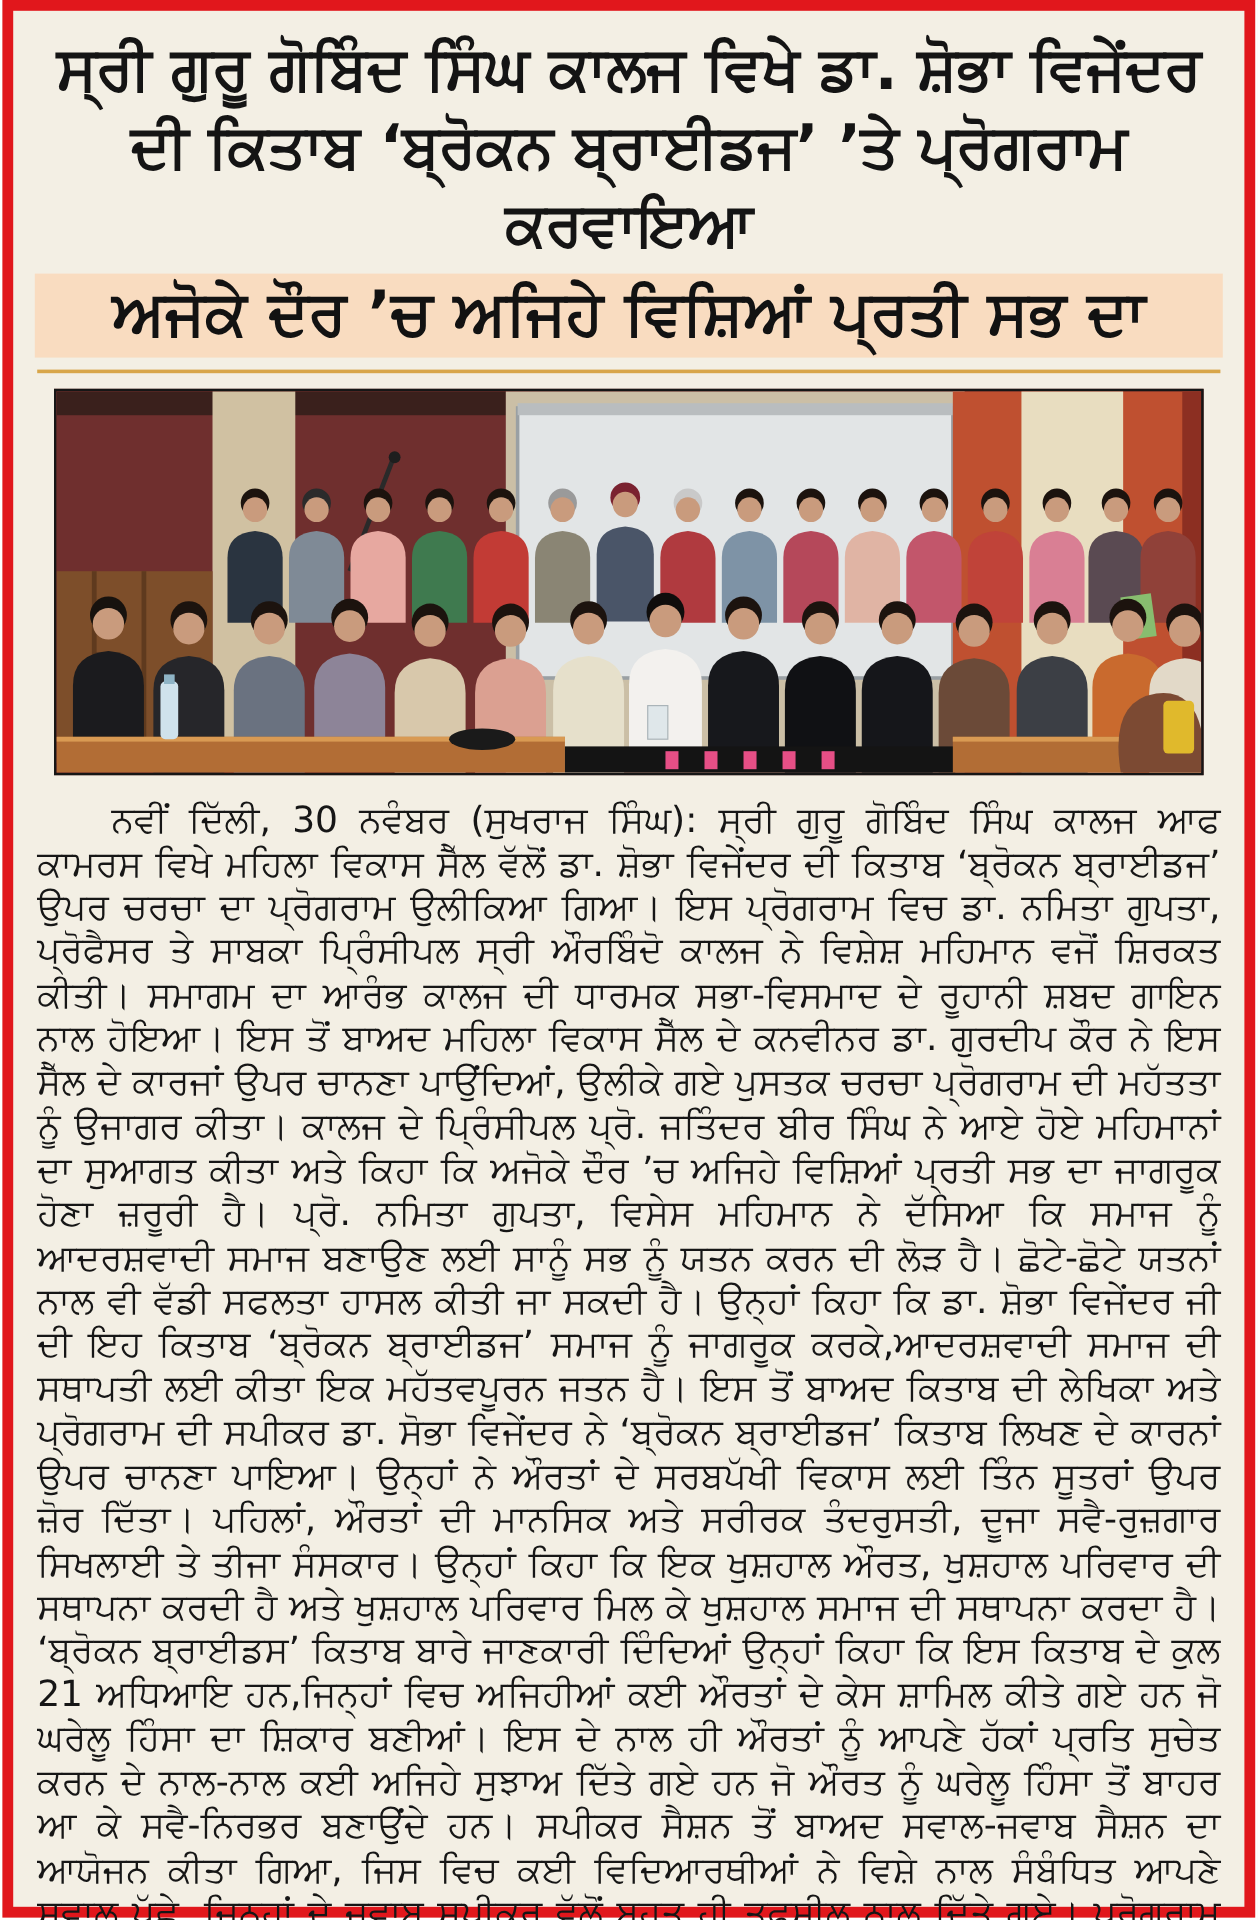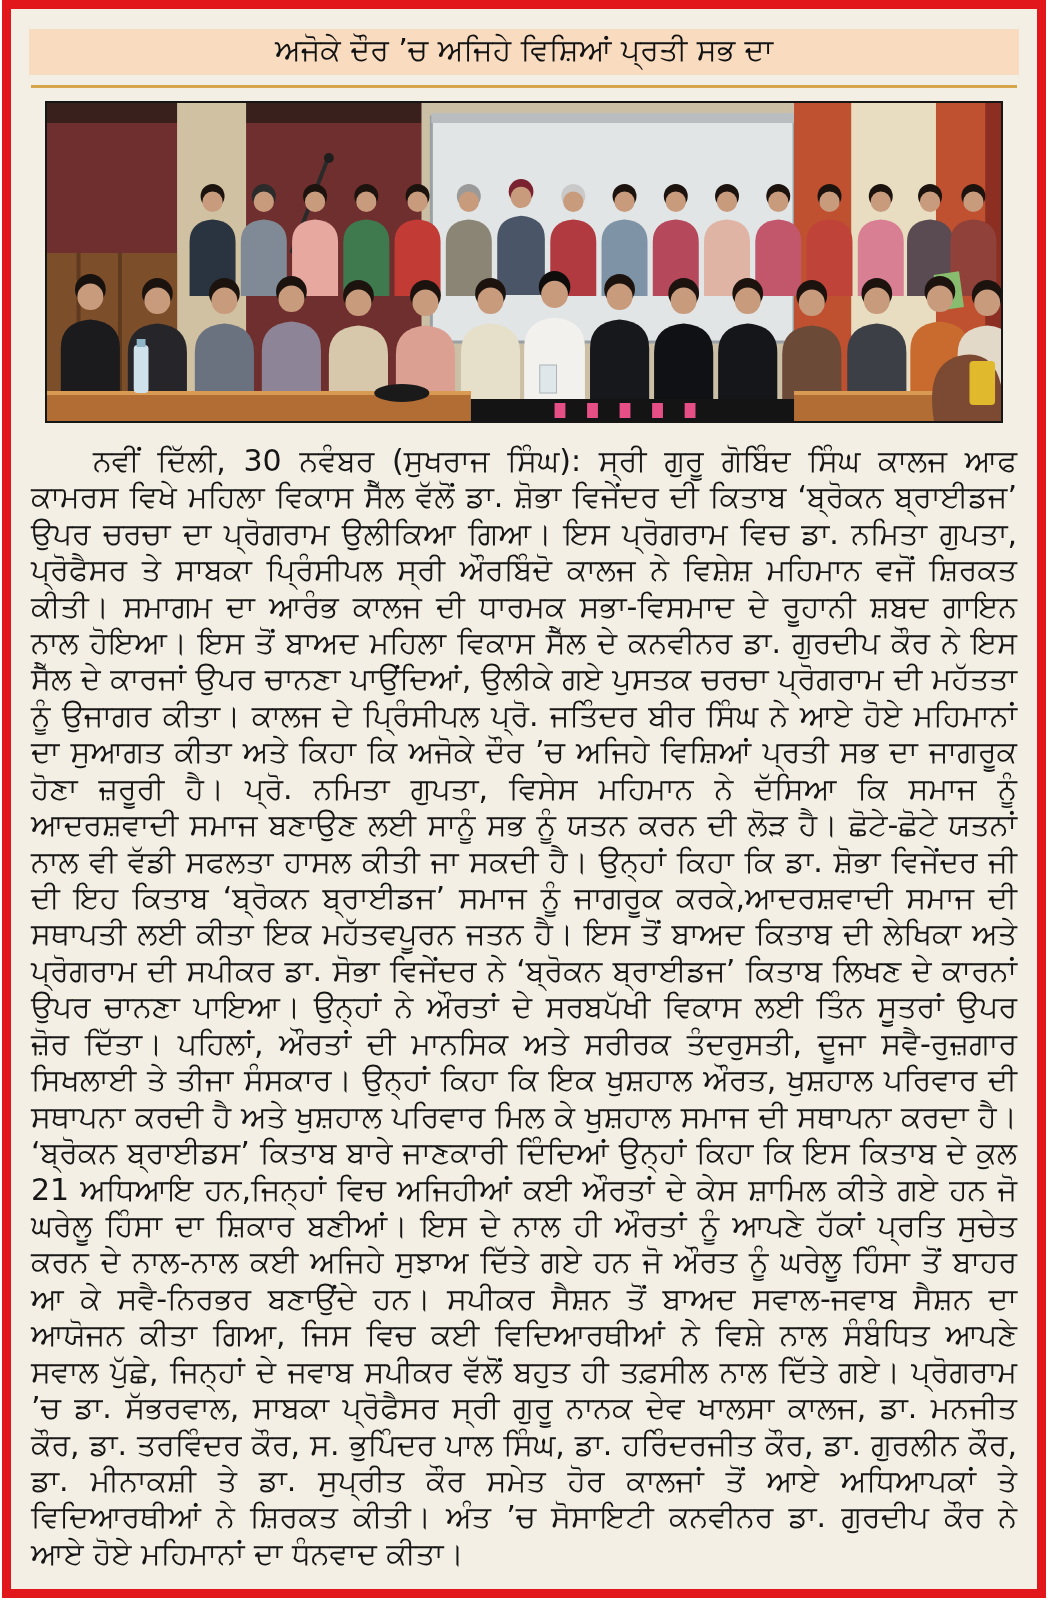--- a/index.html
+++ b/index.html
@@ -4,37 +4,41 @@
 <style>
   html,body{margin:0;padding:0;background:#ffffff;}
   body{width:1048px;height:1600px;position:relative;overflow:hidden;
        font-family:"DejaVu Sans","Liberation Sans",sans-serif;}
   .page{position:absolute;left:2px;top:0;width:1044px;height:1598px;
         box-sizing:border-box;border:9px solid var(--accent,#e1171c);
         background:var(--paper,#f3efe4);padding:12px 18px 0;}
   .headline{margin:4px 0 0;text-align:center;font-weight:800;color:#141414;
             font-size:50px;line-height:1.30;letter-spacing:-0.5px;}
   .headline span{display:block;}
-  .subhead{margin-top:8px;text-align:center;font-weight:400;color:#121212;
-           font-size:30px;line-height:1.16;}
+  .subhead{margin-top:8px;text-align:center;font-weight:700;color:#121212;
+           font-size:51px;line-height:1.16;}
   .subhead .hl{display:block;background:var(--band,#f9dcc0);padding:4px 0 7px;}
   .subhead .l2{display:block;padding-top:5px;}
   .gold-rule{height:3px;border:0;background:var(--rule,#d8a64a);margin:10px 2px 0;}
   .photo{margin:13px 16px 0;height:318px;border:2px solid #161616;
          background:#702f2c;overflow:hidden;}
   .photo svg{display:block;width:100%;height:100%;}
   .body-text{margin:20px 0 0;padding:0 2px;font-size:30px;line-height:1.215;
              font-weight:500;color:var(--ink,#161616);text-align:justify;
              text-indent:62px;}
 </style>
 </head>
 <body>
 
 <div class="page">
 
+  <h1 class="headline">
+    <span>ਸ੍ਰੀ ਗੁਰੂ ਗੋਬਿੰਦ ਸਿੰਘ ਕਾਲਜ ਵਿਖੇ ਡਾ. ਸ਼ੋਭਾ ਵਿਜੇਂਦਰ</span>
+    <span>ਦੀ ਕਿਤਾਬ ‘ਬ੍ਰੋਕਨ ਬ੍ਰਾਈਡਜ’ ’ਤੇ ਪ੍ਰੋਗਰਾਮ ਕਰਵਾਇਆ</span>
+  </h1>
 
   <div class="subhead">
     <span class="hl">ਅਜੋਕੇ ਦੌਰ ’ਚ ਅਜਿਹੇ ਵਿਸ਼ਿਆਂ ਪ੍ਰਤੀ ਸਭ ਦਾ</span>
   </div>
 
   <hr class="gold-rule">
 
   <figure class="photo">
     <svg viewBox="0 0 968 318" preserveAspectRatio="none" aria-hidden="true">
       <defs>

